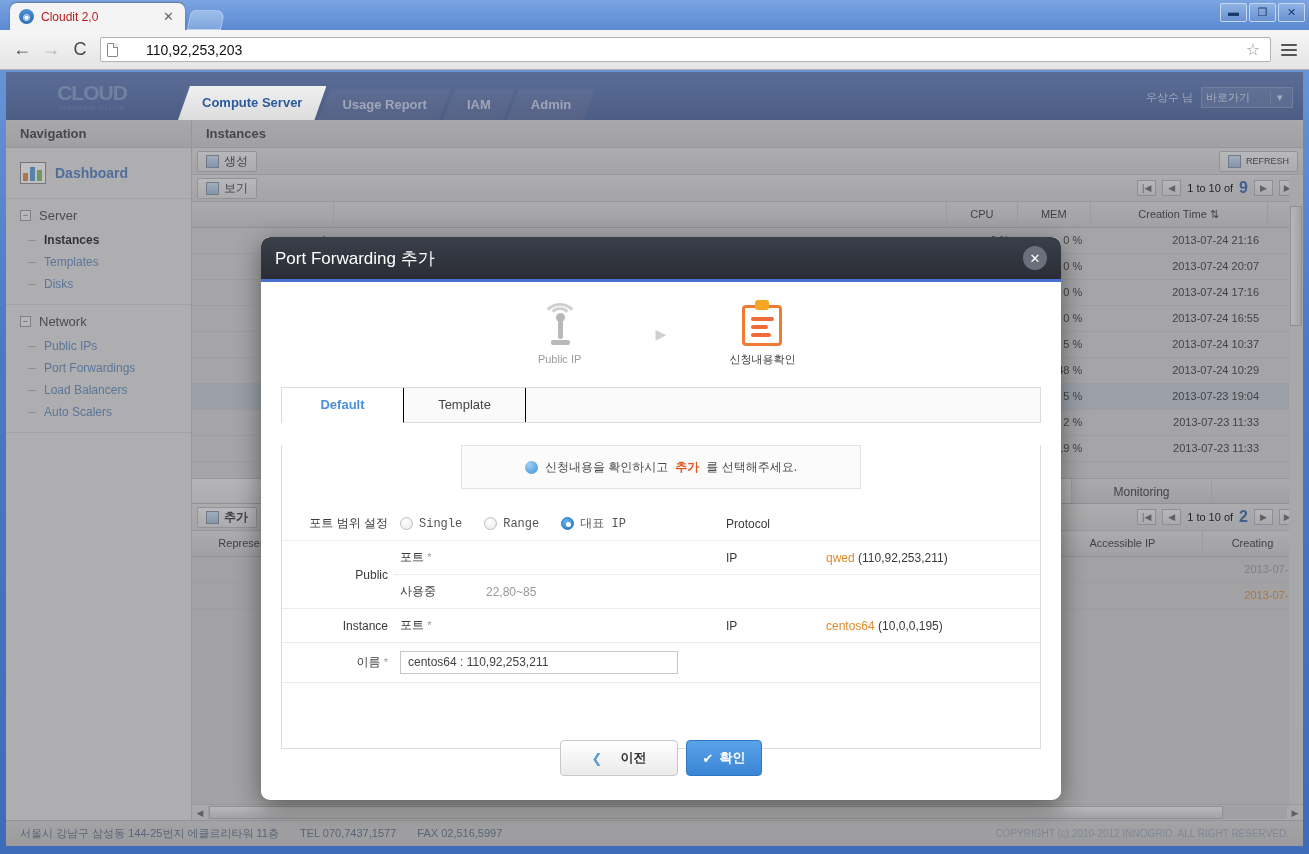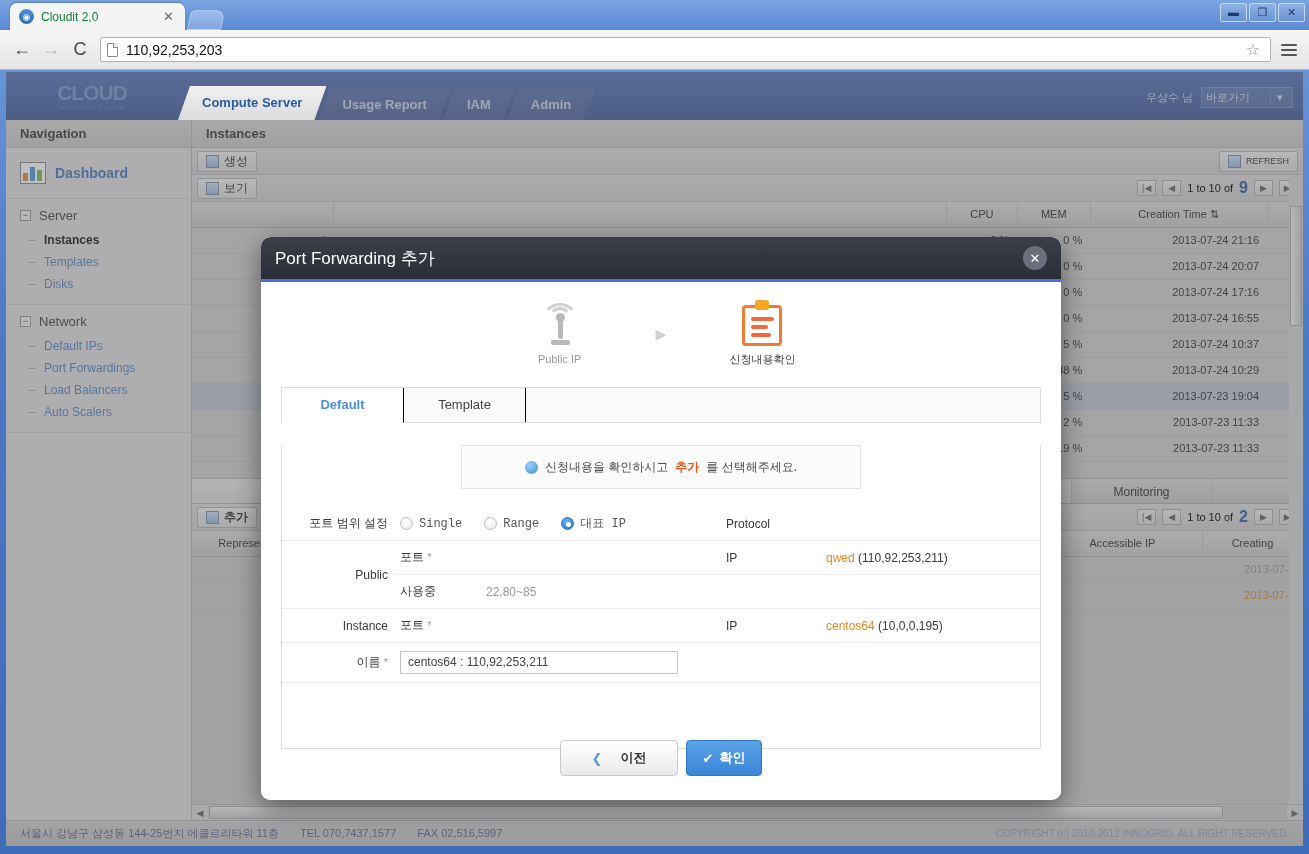--- a/index.html
+++ b/index.html
@@ -33,21 +33,21 @@
     padding: 0 6px 0 9px;
     box-shadow: 0 -1px 2px rgba(0,0,0,.25);
     position: relative;
   }
   .tab-favicon {
     width: 15px; height: 15px; border-radius: 50%;
     background: linear-gradient(180deg,#4d8fd6,#2b6cb5);
     display:inline-flex; align-items:center; justify-content:center;
     color:#fff; font-size:9px; margin-right:7px; flex:0 0 auto;
   }
-  .tab-title { font-size: 12px; color: #15803d; flex: 1 1 auto; white-space: nowrap; }
+  .tab-title { font-size: 12px; color: #b91c1c; flex: 1 1 auto; white-space: nowrap; }
   .tab-close { font-size: 13px; color: #666; padding: 0 5px; }
   .new-tab-btn {
     width: 34px; height: 20px; margin-left: 4px;
     background: linear-gradient(180deg,#9cbdea,#7fa6de);
     border-radius: 5px 9px 0 0;
     transform: skewX(-12deg);
     border: 1px solid rgba(255,255,255,.35);
   }
   #win-controls {
     position: absolute; right: 4px; top: 3px; display: flex; gap: 2px;
@@ -77,21 +77,21 @@
     display: flex; align-items: center; padding: 0 6px;
   }
   #omnibox .page-icon {
     width: 11px; height: 14px; border: 1px solid #8a8a8a; border-radius: 1px;
     background:#fff; margin-right: 8px; position: relative;
   }
   #omnibox .page-icon:after{
     content:''; position:absolute; right:-1px; top:-1px; width:4px;height:4px;
     background:#e9e9e9; border-left:1px solid #8a8a8a; border-bottom:1px solid #8a8a8a;
   }
-  #url-text { font-size: 14px; color: #111; }
+  #url-text { font-size: 14px; color: #111; margin-left: 20px; }
   .star-icon { font-size: 16px; color: #999; margin-left: auto; padding-right:4px;}
   #menu-btn { width: 22px; display:flex; flex-direction:column; gap:3px; padding:0 3px;}
   #menu-btn i { display:block; height:2px; background:#555; border-radius:1px; }
 
   
   #viewport {
     position: absolute; left: 6px; right: 6px; top: 72px; bottom: 8px;
     background: #d6d6d6; overflow: hidden;
   }
 
@@ -404,21 +404,21 @@
           <div class="nav-item active">Instances</div>
           <div class="nav-item">Templates</div>
           <div class="nav-item">Disks</div>
         </div>
 
         <div class="nav-group">
           <div class="nav-group-head">
             <span class="expander">−</span>
             <span>Network</span>
           </div>
-          <div class="nav-item">Default IPs</div>
+          <div class="nav-item">Public IPs</div>
           <div class="nav-item">Port Forwardings</div>
           <div class="nav-item">Load Balancers</div>
           <div class="nav-item">Auto Scalers</div>
         </div>
       </div>
 
       <div id="content">
         <div id="content-title">Instances</div>
 
         <div id="grid-region">

